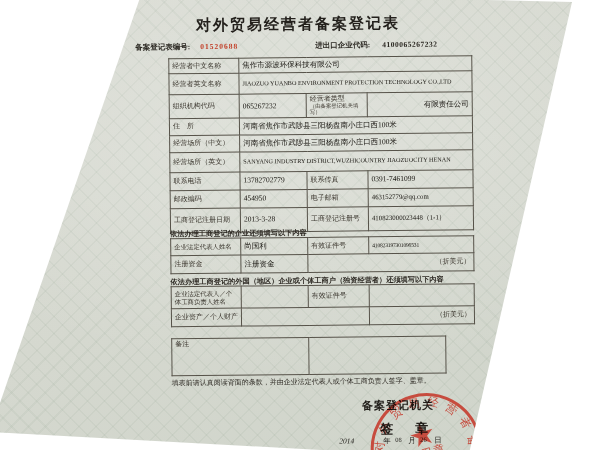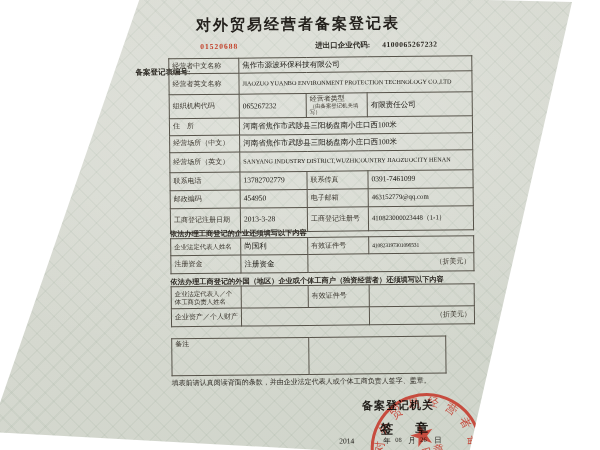--- a/index.html
+++ b/index.html
@@ -11,21 +11,21 @@
            radial-gradient(120% 90% at 50% 30%, rgba(255,255,255,0.22), transparent 60%),
            repeating-linear-gradient(45deg, rgba(140,160,140,0.10) 0 1.5px, transparent 1.5px 12px),
            repeating-linear-gradient(-45deg, rgba(140,160,140,0.10) 0 1.5px, transparent 1.5px 12px),
            linear-gradient(160deg,#dadcd4 0%,#d5d8cf 55%,#cfd4ca 100%); border-radius: 16px;}
   .content{position:absolute;inset:0;transform:rotate(-0.6deg);color:#2b2822;}
 
   .title{position:absolute;left:0;top:15px;width:100%;text-align:center;
          font-family:"Liberation Sans","DejaVu Sans",sans-serif;
          font-weight:bold;font-size:15px;letter-spacing:2px;color:#23201c;}
   .subline{position:absolute;top:41px;left:0;width:100%;height:12px;font-size:7.5px;font-weight:bold;}
-  .subline .lab1{position:absolute;left:137px;margin-top:25px;}
+  .subline .lab1{position:absolute;left:137px;}
   .subline .val1{position:absolute;left:202px;color:#c2402a;letter-spacing:1px;}
   .subline .lab2{position:absolute;left:317px;}
   .subline .val2{position:absolute;left:384px;letter-spacing:0.5px;}
 
   table{border-collapse:collapse;table-layout:fixed;position:absolute;background:transparent;}
   td{border:1px solid #57534a;font-size:7px;padding:1px 3px;overflow:hidden;line-height:1.25;}
   td.lbl{color:#3b362e;}
   td.val{text-align:left;color:#17140f;font-size:7.5px;}
   td.val-sm{text-align:left;color:#17140f;font-size:6.2px;}
   td.num{font-size:5.6px;letter-spacing:-0.2px;}
@@ -40,21 +40,21 @@
 
   .secheader{position:absolute;left:170px;font-size:7.2px;font-weight:bold;color:#2e2a24;white-space:nowrap;}
   .sec1{top:228px;}
   .sec2{top:276px;}
   .footnote{position:absolute;left:170px;top:377px;font-size:7px;color:#2e2a24;white-space:nowrap;}
 
   .authority{position:absolute;left:360px;top:399px;font-size:11px;font-weight:bold;color:#23201c;letter-spacing:1px;}
   .signseal{position:absolute;left:378px;top:421px;font-size:13px;font-weight:bold;color:#23201c;letter-spacing:22px;}
   .dateline{position:absolute;top:437px;left:0;width:100%;height:13px;font-size:7.5px;color:#23201c;}
   .dateline span{position:absolute;}
-  .d-year{left:337px;} .d-yu{left:381px;} .d-month{left:393px;font-size:6.5px;}
+  .d-year{left:337px;font-style:italic;} .d-yu{left:381px;} .d-month{left:393px;font-size:6.5px;}
   .d-mu{left:406px;} .d-day{left:418px;font-size:6.5px;} .d-du{left:432px;}
 
   .stamp{position:absolute;left:354px;top:380px;width:140px;height:140px;
          transform:rotate(-16deg);opacity:0.88;mix-blend-mode:multiply;}
 </style>
 </head>
 <body>
 
 <div class="canvas">
   <div class="paper">
@@ -85,21 +85,21 @@
           <td class="lbl">经营者英文名称</td>
           <td class="val-sm" colspan="3">JIAOZUO YUANBO ENVIRONMENT PROTECTION TECHNOLOGY CO.,LTD</td>
         </tr>
         <tr style="height:20px">
           <td class="lbl">组织机构代码</td>
           <td class="val">065267232</td>
           <td class="lbl">
             <span>经营者类型</span>
             <span class="sub-label">（由备案登记机关填写）</span>
           </td>
-          <td class="val" style="text-align:left">有限责任公司</td>
+          <td class="val" style="text-align:right">有限责任公司</td>
         </tr>
         <tr style="height:17px">
           <td class="lbl">住　所</td>
           <td class="val" colspan="3">河南省焦作市武陟县三阳杨盘南小庄口西100米</td>
         </tr>
         <tr style="height:17px">
           <td class="lbl">经营场所（中文）</td>
           <td class="val" colspan="3">河南省焦作市武陟县三阳杨盘南小庄口西100米</td>
         </tr>
         <tr style="height:20px">

